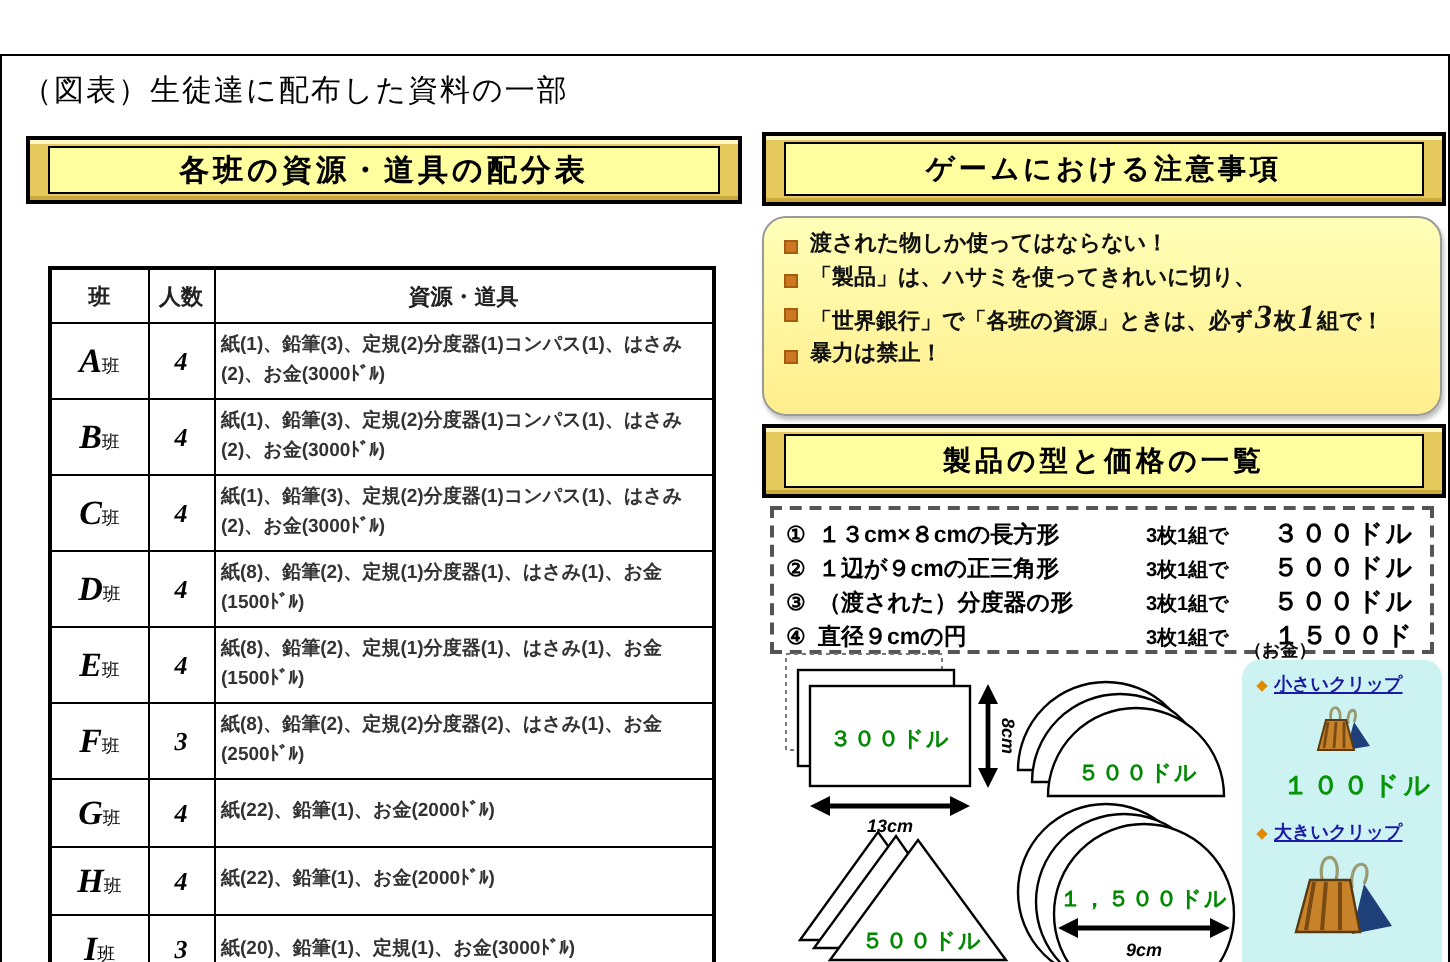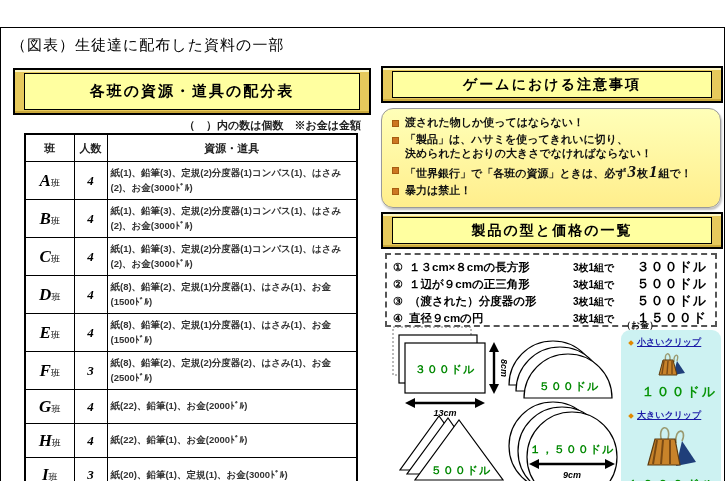--- a/index.html
+++ b/index.html
@@ -89,25 +89,24 @@
   .diamond{width:4px;height:4px;background:#e08a00;transform:rotate(45deg);margin-right:4px;flex:0 0 auto;}
   .money-price{font-size:13px;font-weight:bold;color:#089408;letter-spacing:2px;text-align:right;}
 </style>
 </head>
 <body>
 
 <div class="page">
 
   <div class="abs doc-title">（図表）生徒達に配布した資料の一部</div>
 
-  <div class="abs banner banner-lg" style="left:12px;top:40px;width:358px;height:47px;">
+  <div class="abs banner banner-lg" style="left:12px;top:40px;width:358px;height:34px;">
     <div class="banner-inner">各班の資源・道具の配分表</div>
   </div>
 
-  <div class="abs note-line" style="left:150px;top:90px;width:210px;text-align:right;">（　）内の数は個数　※お金は金額</div>
 
   <table class="alloc abs" style="left:23px;top:105px;">
     <colgroup>
         <col style="width:49px">
         <col style="width:33px">
         <col>
       </colgroup>
     <tbody>
         <tr>
       <th>班</th>
@@ -168,21 +167,20 @@
 
   <div class="abs notes-panel">
     <div class="note-item">
       <span class="bullet-sq"></span>
       <span class="note-text">渡された物しか使ってはならない！</span>
     </div>
     <div class="note-item">
       <span class="bullet-sq"></span>
       <span class="note-text">
         <span>「製品」は、ハサミを使ってきれいに切り、</span><br>
-        <span>決められたとおりの大きさでなければならない！</span>
       </span>
     </div>
     <div class="note-item">
       <span class="bullet-sq"></span>
       <span class="note-text" style="white-space:nowrap;">
         <span>「世界銀行」で「各班の資源」ときは、必ず</span><span class="big-num">3</span><span>枚</span><span class="big-num">1</span><span>組で！</span>
       </span>
     </div>
     <div class="note-item">
       <span class="bullet-sq"></span>

